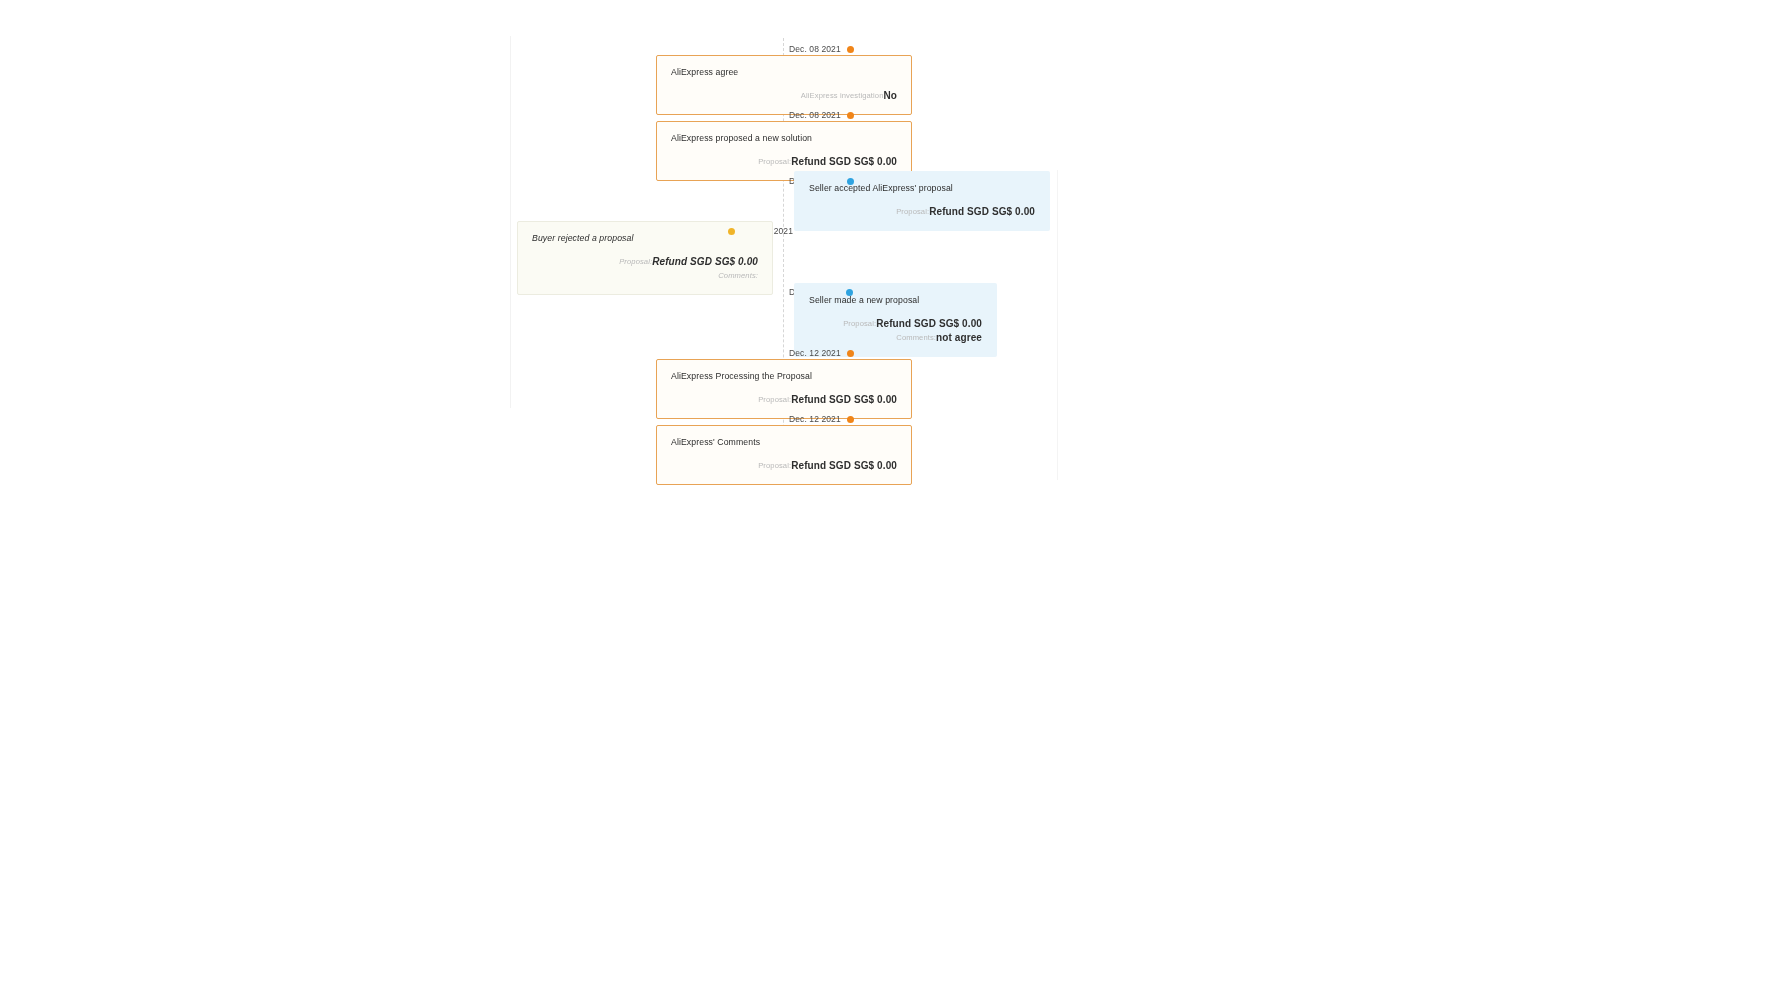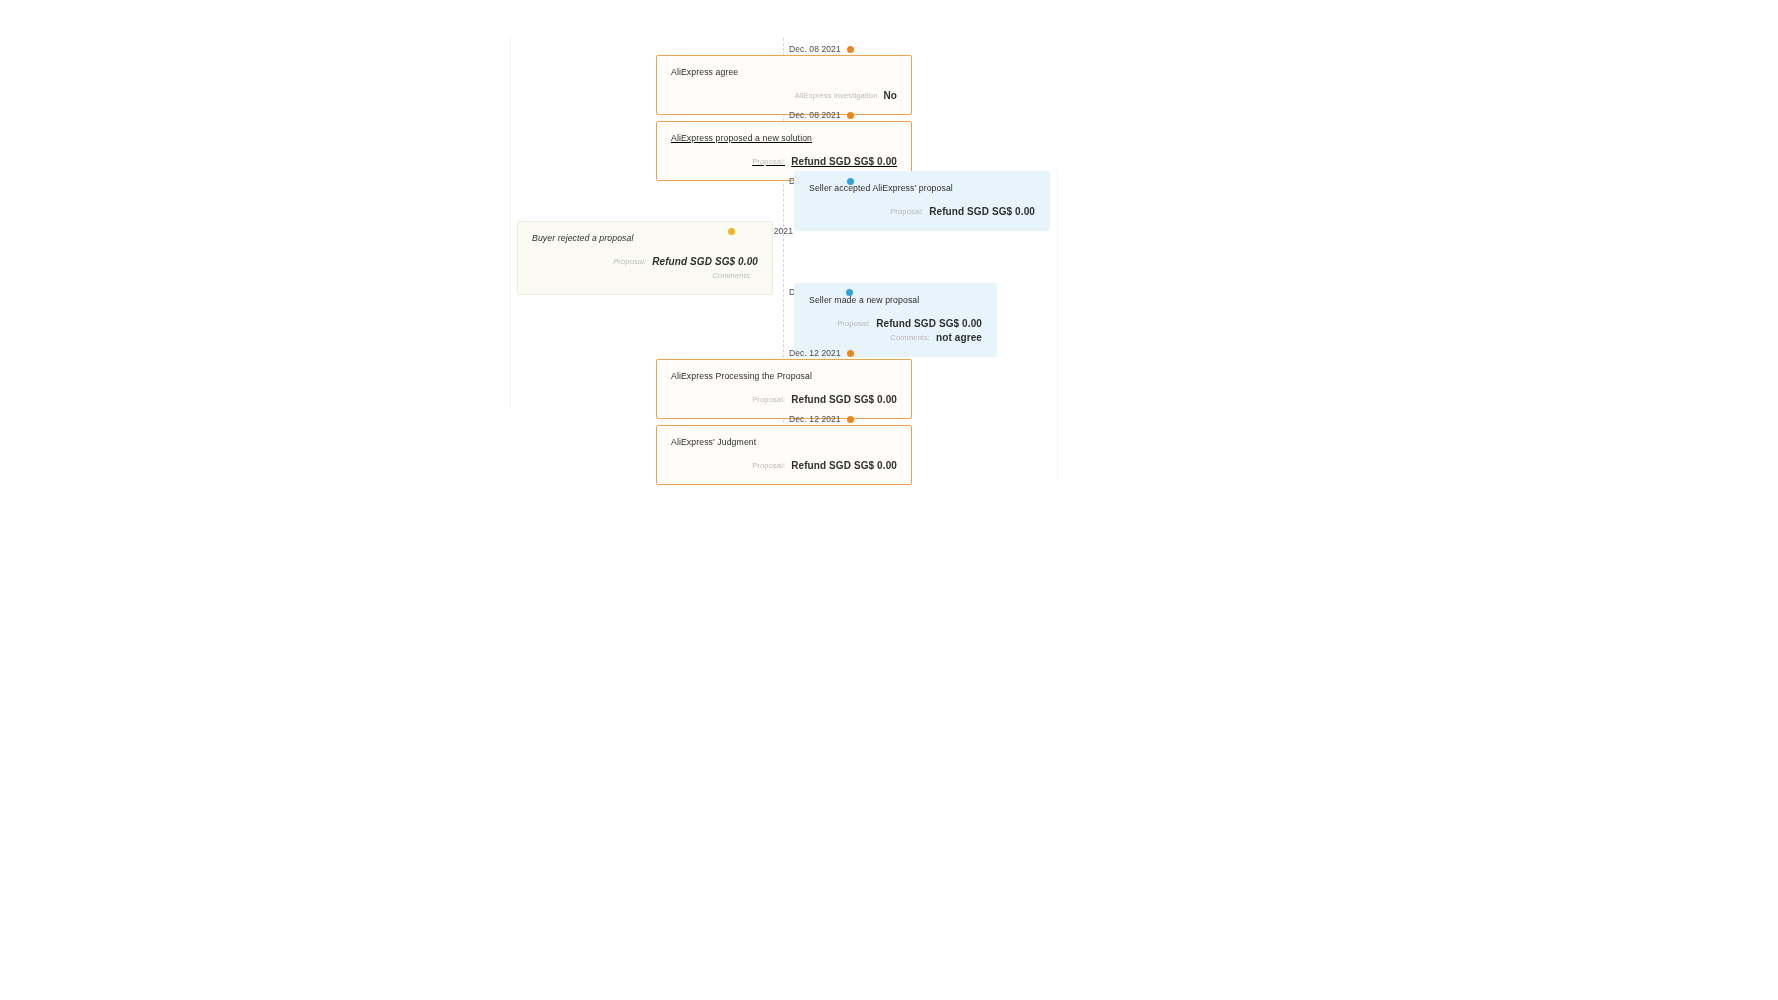--- a/index.html
+++ b/index.html
@@ -94,21 +94,20 @@
     color: #2c2c2c;
     line-height: 13px;
     margin-bottom: 10px;
     letter-spacing: .1px;
   }
 
   .tl-kv {
     display: flex;
     justify-content: flex-end;
     align-items: flex-start;
-    gap: 6px;
     line-height: 13px;
     margin-top: 1px;
   }
   .tl-k {
     font-size: 7.6px;
     color: #b9b9b9;
     letter-spacing: .1px;
     text-align: right;
   }
   .tl-v {
@@ -156,21 +155,21 @@
           <div class="tl-card-title">AliExpress agree</div>
           <div class="tl-kv">
             <span class="tl-k">AliExpress investigation</span>
             <span class="tl-v">No</span>
           </div>
         </div>
         <div class="tl-marker right-side" style="top: 78px;">
           <span class="tl-date">Dec. 08 2021</span>
           <span class="tl-dot orange"></span>
         </div>
-        <div class="tl-card orange" style="top: 91px; left: 146px; width: 256px; min-height: 52px; text-decoration: underline;">
+        <div class="tl-card orange" style="top: 91px; left: 146px; width: 256px; min-height: 52px;">
           <div class="tl-card-title">AliExpress proposed a new solution</div>
           <div class="tl-kv">
             <span class="tl-k">Proposal:</span>
             <span class="tl-v">Refund SGD SG$ 0.00</span>
           </div>
         </div>
         <div class="tl-marker right-side" style="top: 144px;">
           <span class="tl-date">Dec. 09 2021</span>
           <span class="tl-dot blue"></span>
         </div>
@@ -220,21 +219,21 @@
           <div class="tl-kv">
             <span class="tl-k">Proposal:</span>
             <span class="tl-v">Refund SGD SG$ 0.00</span>
           </div>
         </div>
         <div class="tl-marker right-side" style="top: 382px;">
           <span class="tl-date">Dec. 12 2021</span>
           <span class="tl-dot orange"></span>
         </div>
         <div class="tl-card orange" style="top: 395px; left: 146px; width: 256px; min-height: 52px;">
-          <div class="tl-card-title">AliExpress' Judgment</div>
+          <div class="tl-card-title">AliExpress' Comments</div>
           <div class="tl-kv">
             <span class="tl-k">Proposal:</span>
             <span class="tl-v">Refund SGD SG$ 0.00</span>
           </div>
         </div>
       </div>
   </div>
 
 </div>
 

